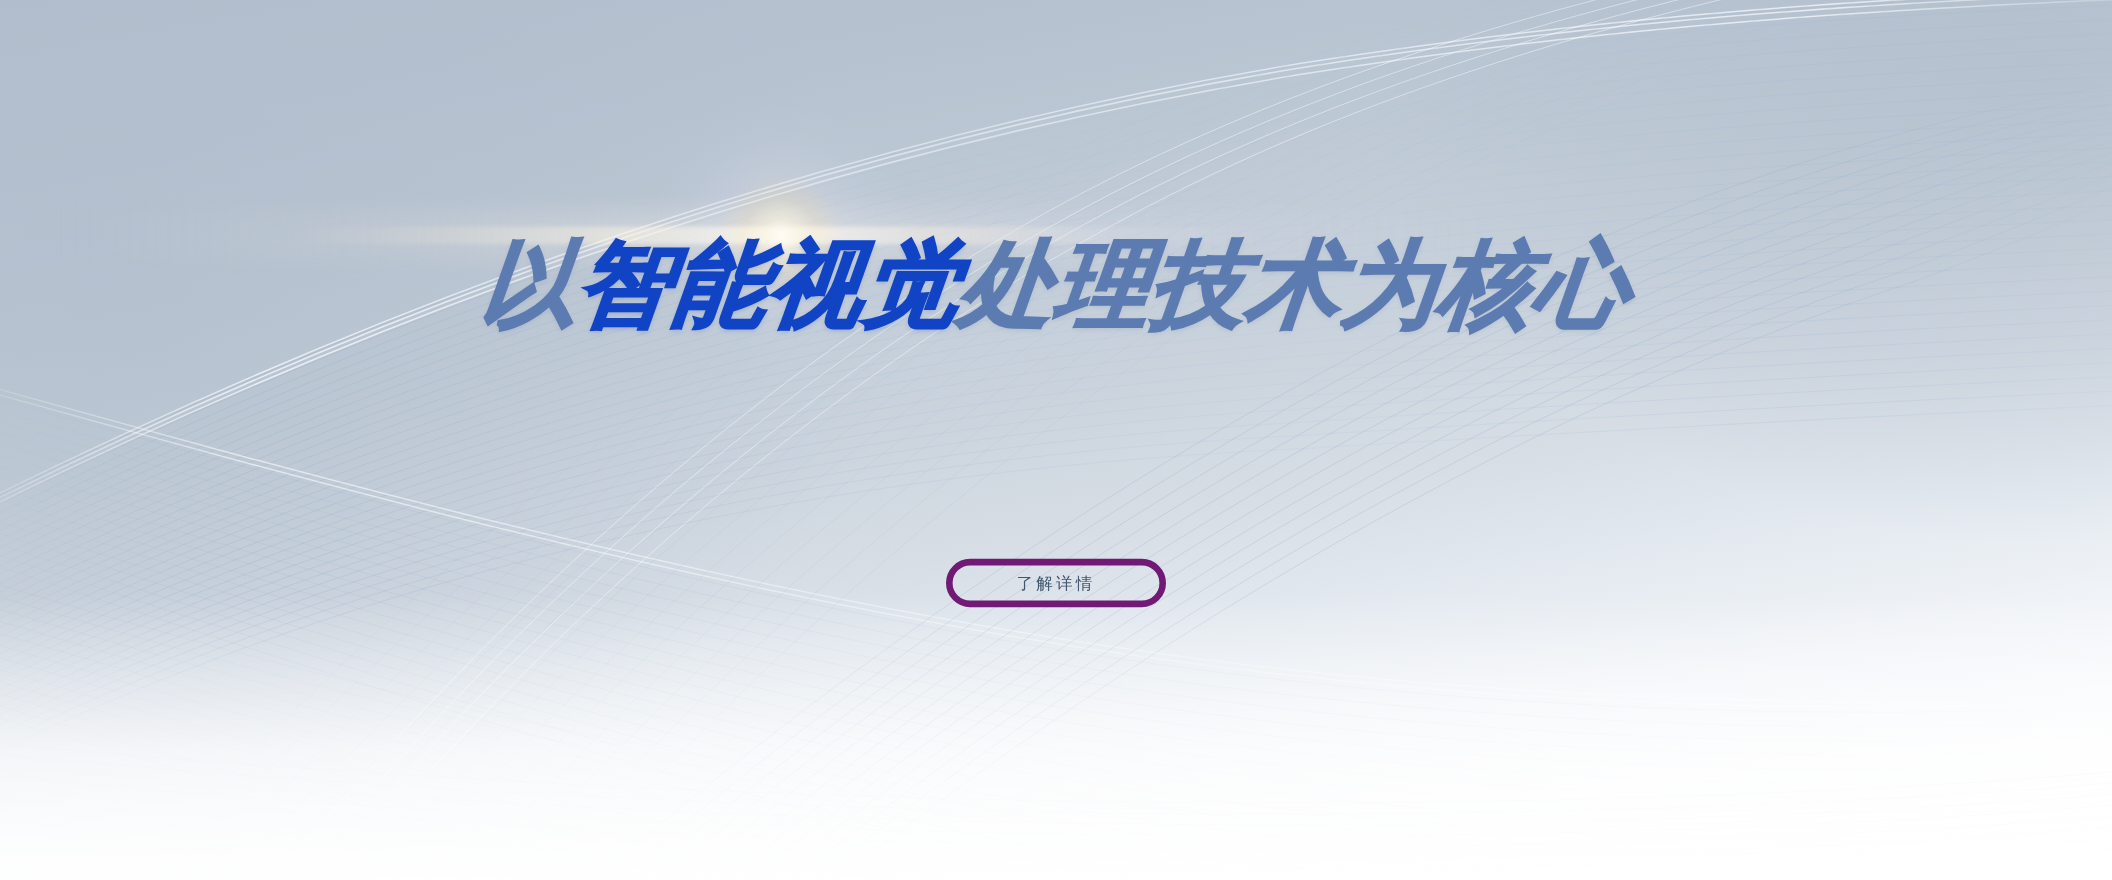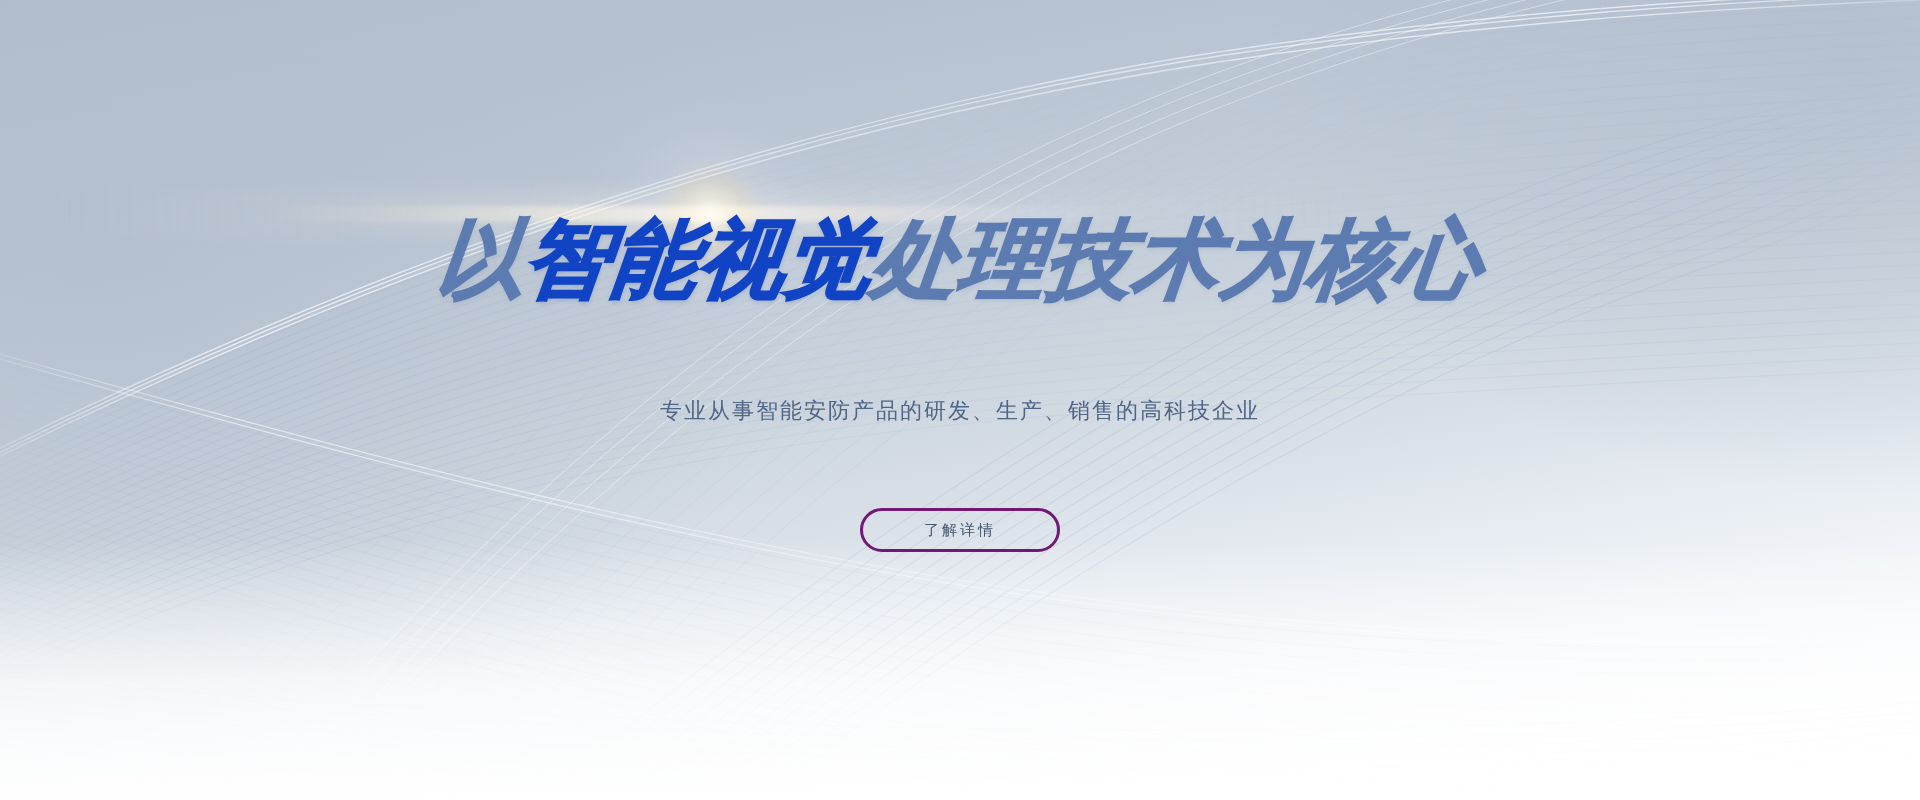--- a/index.html
+++ b/index.html
@@ -174,21 +174,21 @@
   .cta-wrap {
     position: absolute;
     top: 508px;
     left: 0; right: 0;
     display: flex;
     justify-content: center;
   }
   .cta-button {
     width: 200px;
     height: 44px;
-    border: 3px solid #701a75;
+    border: 6px solid #701a75;
     border-radius: 24px;
     background: transparent;
     color: #41566f;
     font-size: 15px;
     letter-spacing: 3px;
     font-family: "Liberation Sans", "DejaVu Sans", sans-serif;
     cursor: pointer;
     display: flex;
     align-items: center;
     justify-content: center;
@@ -392,20 +392,19 @@
   <div class="flare-streak-wide"></div>
   <div class="flare-streak"></div>
   <div class="flare-core"></div>
   <div class="flare-ghost"></div>
   <div class="flare-ghost2"></div>
 
   <div class="content">
 
     <h1 class="hero-title"><span class="seg seg-muted">以</span><span class="seg seg-accent">智能视觉</span><span class="seg seg-muted">处理技术为核心</span></h1>
 
-    <div class="hero-subtitle">专业从事智能安防产品的研发、生产、销售的高科技企业</div>
 
     <div class="cta-wrap">
       <button class="cta-button">了解详情</button>
     </div>
 
   </div>
 </div>
 
 </body></html>

